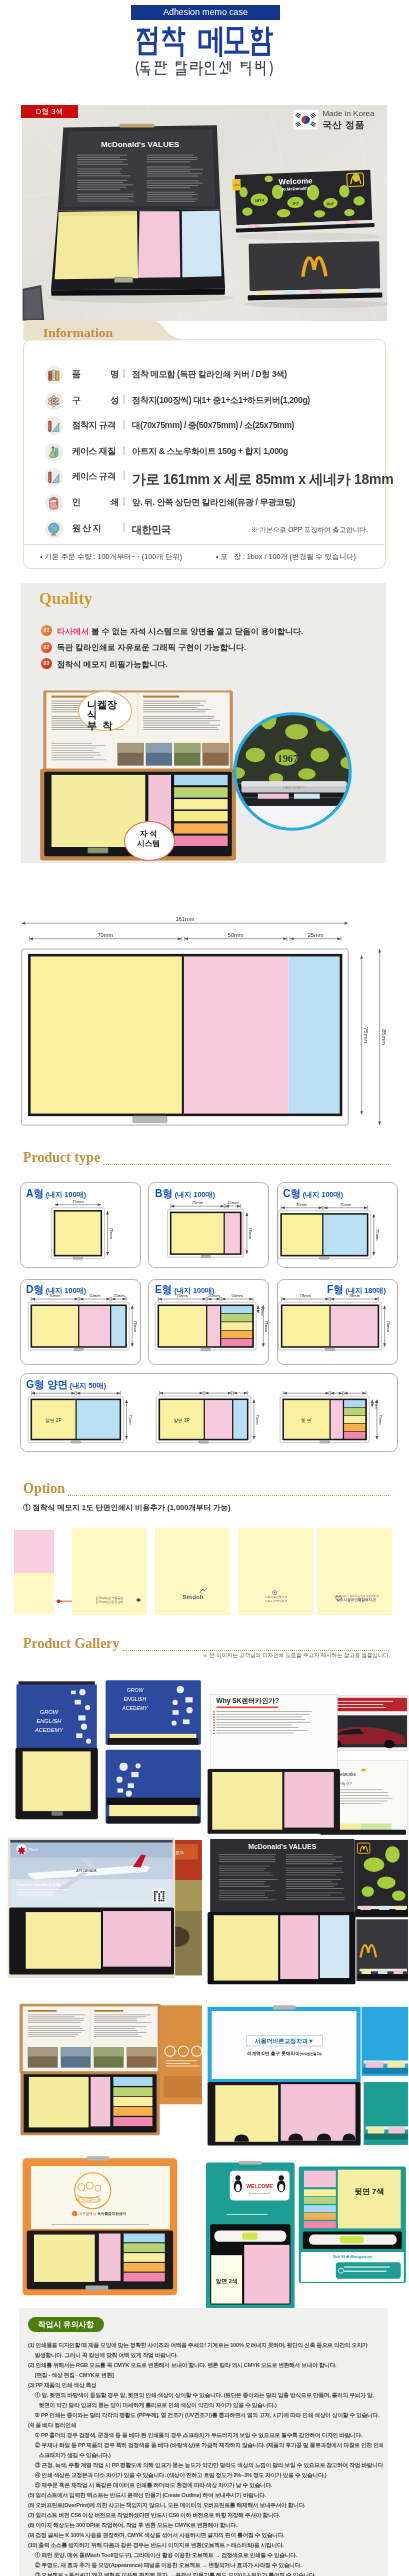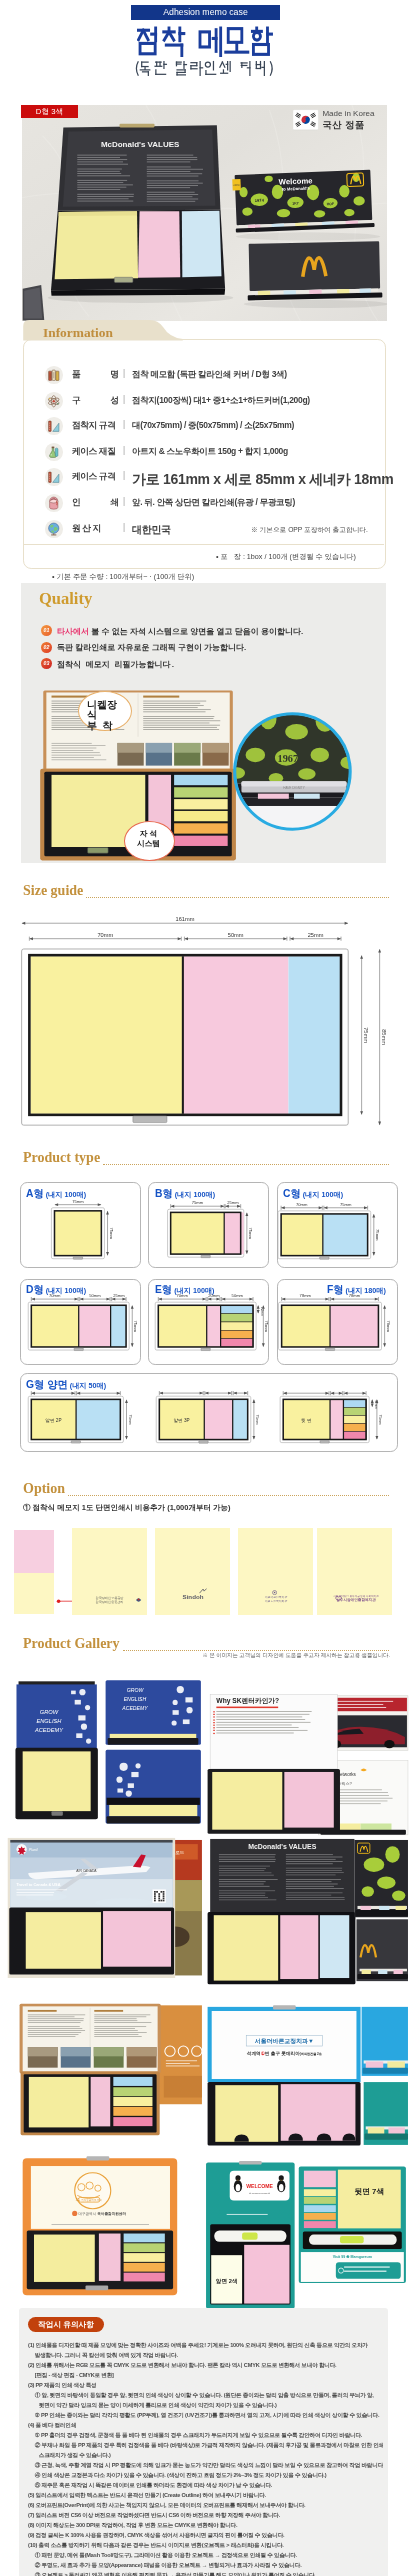--- a/index.html
+++ b/index.html
@@ -369,33 +369,33 @@
         <path d="M10 27 L20 27" stroke="#7a5a42" stroke-width="1.8"></path>
       </g>
     </svg>
 <div class="abs" style="left:72px;top:523px;width:47px;font-size:8.8px;font-weight:bold;color:#3c3c3c;letter-spacing:-0.5px;white-space:nowrap;">원 산 지</div>
 <div class="abs" style="left:123px;top:523px;font-size:8.2px;color:#9a9a9a;">|</div>
 <div class="abs" style="left:132px;top:523px;font-size:10px;color:#3f3f3f;letter-spacing:-0.3px;white-space:nowrap;font-weight:bold;">대한민국</div>
 
 <div class="abs" style="left:251px;top:526px;font-size:6.7px;color:#3f3f3f;">※ 기본으로 OPP 포장하여 출고합니다.</div>
 
 <div class="abs" style="left:24px;top:544px;width:360px;height:1px;background:#e8e0cb;"></div>
-<div class="abs" style="left:52px;top:552px;font-size:7.2px;color:#3f3f3f;margin-top:20px;">• 기본 주문 수량 : 100개부터~ · (100개 단위)</div>
+<div class="abs" style="left:40px;top:552px;font-size:7.2px;color:#3f3f3f;">• 기본 주문 수량 : 100개부터~ · (100개 단위)</div>
 <div class="abs" style="left:216px;top:552px;font-size:7.2px;color:#3f3f3f;">• 포&nbsp;&nbsp;&nbsp;장 : 1box / 100개 (변경될 수 있습니다)</div>
 
 <div class="abs" style="left:20.6px;top:583px;width:365px;height:280px;background:#ececea;"></div>
 
 <div class="abs serifhead" style="left:39px;top:589px;font-size:16.5px;color:#cf9b2e;">Quality</div>
 
 <div class="abs" style="left:41px;top:625px;width:10.8px;height:10.8px;border-radius:50%;background:linear-gradient(135deg,#f49a40,#e8602e);color:#fff;font-size:5.2px;font-style:italic;font-weight:bold;text-align:center;line-height:10.8px;">01</div>
 <div class="abs" style="left:57px;top:626px;font-size:8px;color:#333;white-space:nowrap;font-weight:bold;"><span style="color:#e8336d;">타사에서</span> 볼 수 없는 자석 시스템으로 양면을 열고 닫음이 용이합니다.</div>
 <div class="abs" style="left:41px;top:642px;width:10.8px;height:10.8px;border-radius:50%;background:linear-gradient(135deg,#f08034,#dd3c28);color:#fff;font-size:5.2px;font-style:italic;font-weight:bold;text-align:center;line-height:10.8px;">02</div>
 <div class="abs" style="left:57px;top:642px;font-size:8px;color:#333;white-space:nowrap;font-weight:bold;">독판 칼라인쇄로 자유로운 그래픽 구현이 가능합니다.</div>
 <div class="abs" style="left:41px;top:658px;width:10.8px;height:10.8px;border-radius:50%;background:linear-gradient(135deg,#e86030,#cc2424);color:#fff;font-size:5.2px;font-style:italic;font-weight:bold;text-align:center;line-height:10.8px;">03</div>
-<div class="abs" style="left:57px;top:659px;font-size:8px;color:#333;white-space:nowrap;font-weight:bold;font-family:Liberation Mono, monospace;">점착식 메모지 리필가능합니다.</div>
+<div class="abs" style="left:57px;top:659px;font-size:8px;color:#333;white-space:nowrap;font-weight:bold;">점착식 메모지 리필가능합니다.</div>
 
 <svg class="abs" style="left:0;top:0" width="409" height="876" viewBox="0 0 794 1700">
       <rect x="84" y="1340" width="368" height="155" rx="3" fill="#c89058"></rect>
       <rect x="90" y="1344" width="356" height="148" fill="#f6f3ea"></rect>
       <line x1="268" y1="1346" x2="268" y2="1430" stroke="#d8d4c8" stroke-width="1"></line>
       <rect x="100" y="1350" width="70" height="4" fill="#b08040"></rect>
       <rect x="278" y="1350" width="70" height="4" fill="#b08040"></rect>
       <rect x="100" y="1360.0" width="139.3" height="1.3" fill="#8a8a84" opacity="1.0"></rect>
       <rect x="100" y="1364.2" width="115.6" height="1.3" fill="#8a8a84" opacity="1.0"></rect>
       <rect x="100" y="1368.4" width="133.5" height="1.3" fill="#8a8a84" opacity="1.0"></rect>
@@ -484,24 +484,20 @@
         <rect x="28" y="146" width="204" height="10" rx="3" fill="#e0e0e4"></rect>
         <text x="130" y="161" font-size="6" fill="#888" text-anchor="middle">HAVE DIGNITY</text>
         <rect x="0" y="178" width="260" height="16" fill="#222226"></rect>
         <rect x="0" y="194" width="260" height="66" fill="#f4f4f6"></rect>
         <rect x="60" y="170" width="60" height="10" fill="#f3c4d8"></rect>
         <rect x="130" y="170" width="50" height="10" fill="#cde6f2"></rect>
       </g>
       <circle cx="127" cy="127" r="112" fill="none" stroke="#29abe2" stroke-width="6"></circle>
     </svg>
 
-<div class="abs" style="left:23px;top:884px;width:366px;display:flex;align-items:flex-end;">
-<span class="serifhead" style="font-size:14px;line-height:14.4px;">Size guide</span>
-<span class="dots" style="flex:1;height:11.3px;margin-left:3.1px;"></span>
-    </div>
 <svg class="abs" style="left:0;top:0" width="409" height="1149" viewBox="0 0 794 2230">
       <rect x="42" y="1842" width="634" height="342" rx="4" fill="#fff" stroke="#9a9a9a" stroke-width="1.5"></rect>
       <rect x="59" y="1856" width="296" height="306" fill="#f9f19f"></rect>
       <rect x="355" y="1856" width="205" height="306" fill="#f7c9dd"></rect>
       <rect x="560" y="1856" width="100" height="306" fill="#b9e0f4"></rect>
       <rect x="57" y="1854" width="605" height="310" fill="none" stroke="#1b1b1b" stroke-width="5"></rect>
       <line x1="355" y1="1856" x2="355" y2="2162" stroke="#1b1b1b" stroke-width="4"></line>
       <rect x="258" y="2166" width="66" height="13" rx="2" fill="#b9b9b9" stroke="#808080" stroke-width="1"></rect>
       <line x1="43" y1="1792" x2="675" y2="1792" stroke="#555" stroke-width="1"></line>
       <path d="M42 1792 l7 -2.8 v5.6 z" fill="#555"></path>
@@ -1272,16 +1268,16 @@
         <text x="684" y="4384" font-size="7" fill="#1e9d95" text-anchor="middle" font-weight="bold" font-family="Liberation Sans,sans-serif">Visit 99 ❷ Mamgureum</text>
         <rect x="652" y="4392" width="126" height="32" rx="6" fill="#1e9d95"></rect>
         <rect x="668" y="4400.0" width="88.6" height="2.2" fill="#fff" opacity="0.95"></rect>
         <rect x="668" y="4408.0" width="82.2" height="2.2" fill="#fff" opacity="0.95"></rect>
         <circle cx="662" cy="4408" r="5" fill="none" stroke="#fff" stroke-width="1.4"></circle>
       </g>
     </svg>
 
 <div class="abs" style="left:19px;top:2308px;width:369px;height:282px;background:#f0f0ef;border-radius:3.1px;"></div>
 
-<div class="abs" style="left:28px;top:2317px;width:76px;height:15px;background:#c2410c;border-radius:7.7px;color:#fff;font-size:7.7px;font-weight:bold;text-align:center;line-height:15px;">작업시 유의사항</div>
+<div class="abs" style="left:28px;top:2317px;width:76px;height:15px;background:#4d7c0f;border-radius:7.7px;color:#fff;font-size:7.7px;font-weight:bold;text-align:center;line-height:15px;">작업시 유의사항</div>
 
 <div class="abs" style="left:28px;top:2340px;width:355px;font-size:5.6px;line-height:10px;color:#4a4a4a;letter-spacing:-0.2px;white-space:nowrap;overflow:hidden;font-weight:bold;">(1) 인쇄물을 디자인할 때 제품 모양에 맞는 정확한 사이즈와 여백을 주세요! 기계로는 100% 오려내지 못하며, 원단의 신축 등으로 약간의 오차가<br>&nbsp;&nbsp;&nbsp;&nbsp;&nbsp;발생합니다.  그러니 꼭 칼선에 맞춰 여백 있게 작업 바랍니다.<br>(2) 인쇄를 위해서는 RGB 모드를 꼭 CMYK 모드로 변환해서 보내야 합니다. 팬톤 칼라 역시 CMYK 모드로 변환해서 보내야 합니다.<br>&nbsp;&nbsp;&nbsp;&nbsp;&nbsp;[편집 - 색상 편집 - CMYK로 변환]<br>(3) PP 제품의 인쇄 색상 특성<br>&nbsp;&nbsp;&nbsp;&nbsp;&nbsp;① 앞, 뒷면의 바탕색이 동일할 경우 앞, 뒷면의 인쇄 색상이 상이할 수 있습니다. (원단은 종이와는 달리 압출 방식으로 만들며, 롤러의 무늬가 앞,<br>&nbsp;&nbsp;&nbsp;&nbsp;&nbsp;&nbsp;&nbsp;&nbsp;뒷면이 약간 달라 잉크의 묻는 양이 미세하게 틀리므로 인쇄 색상이 약간의 차이가 있을 수 있습니다.)<br>&nbsp;&nbsp;&nbsp;&nbsp;&nbsp;② PP 인쇄는 종이와는 달리 각각의 평활도 (PP두께), 열 건조기 (UV건조기)를 통과하면서 열의 고저, 시기에 따라 인쇄 색상이 상이할 수 있습니다.<br>(4) 풀 베다 컬러인쇄<br>&nbsp;&nbsp;&nbsp;&nbsp;&nbsp;① PP 홀더의 경우 검정색, 군청색 등 풀 베다 된 인쇄물의 경우 스크래치가 두드러지게 보일 수 있으므로 될수록 감안하여 디자인 바랍니다.<br>&nbsp;&nbsp;&nbsp;&nbsp;&nbsp;② 부채나 화일 등 PP 제품의 경우 특히 검정색을 풀 베다 (바탕색상)로 가급적 제작하지 않습니다. (제품의 후가공 및 물류과정에서 마찰로 인한 인쇄면에<br>&nbsp;&nbsp;&nbsp;&nbsp;&nbsp;&nbsp;&nbsp;&nbsp;스크래치가 생길 수 있습니다.)<br>&nbsp;&nbsp;&nbsp;&nbsp;&nbsp;③ 근청, 녹색, 주황 계열 작업 시 PP 평활도에 의해 잉크가 묻는 농도가 약간만 달라도 색상의 느낌이 달라 보일 수 있으므로 참고하여 작업 바랍니다.<br>&nbsp;&nbsp;&nbsp;&nbsp;&nbsp;④ 인쇄 색상은 교정본과 다소 차이가 있을 수 있습니다. (색상이 진하고 흐림 정도가 2%~3% 정도 차이가 있을 수 있습니다.)<br>&nbsp;&nbsp;&nbsp;&nbsp;&nbsp;⑤ 재주문 혹은 재작업 시 똑같은 데이터로 인쇄를 하더라도 환경에 따라 색상 차이가 날 수 있습니다.<br>(5) 일러스트에서 입력한 텍스트는 반드시 윤곽선 만들기 (Create Outline) 하여 보내주시기 바랍니다.<br>(6) 오버프린트(OverPrint)에 의한 사고는 책임지지 않으니, 모든 데이터의 오버프린트를 해제해서 보내주셔야 합니다.<br>(7) 일러스트 버전 CS6 이상 버전으로 작업하셨다면 반드시 CS6 이하 버전으로 하향 저장해 주셔야 합니다.<br>(8) 이미지 해상도는 300 DPI로 작업하여, 작업 후 변환 모드는 CMYK로 변환해야 합니다.<br>(9) 검정 글씨는 K 100% 사용을 권장하며, CMYK 색상을 섞어서 사용하시면 글자의 핀이 틀어질 수 있습니다.<br>(10) 출력 소스를 방지하기 위해 다음과 같은 경우는 반드시 이미지로 변환(오브젝트 &gt; 래스터화)을 시킵니다.<br>&nbsp;&nbsp;&nbsp;&nbsp;&nbsp;① 패턴 문양, 메쉬 툴(Mash Tool/망도구), 그라데이션 활용 이용한 오브젝트 → 검정색으로 인쇄될 수 있습니다.<br>&nbsp;&nbsp;&nbsp;&nbsp;&nbsp;② 투명도, 새 효과 추가 등 모양(Appearance) 패널을 이용한 오브젝트 → 변형되거나 효과가 사라질 수 있습니다.<br>&nbsp;&nbsp;&nbsp;&nbsp;&nbsp;③ 오브젝트 &gt; 둘러싸기 왜곡 변형을 이용해 편집된 문자 → 윤곽선 만들기를 해도 모양이나 위치가 틀어질 수 있습니다.</div>
 </div>
 
 </body></html>

